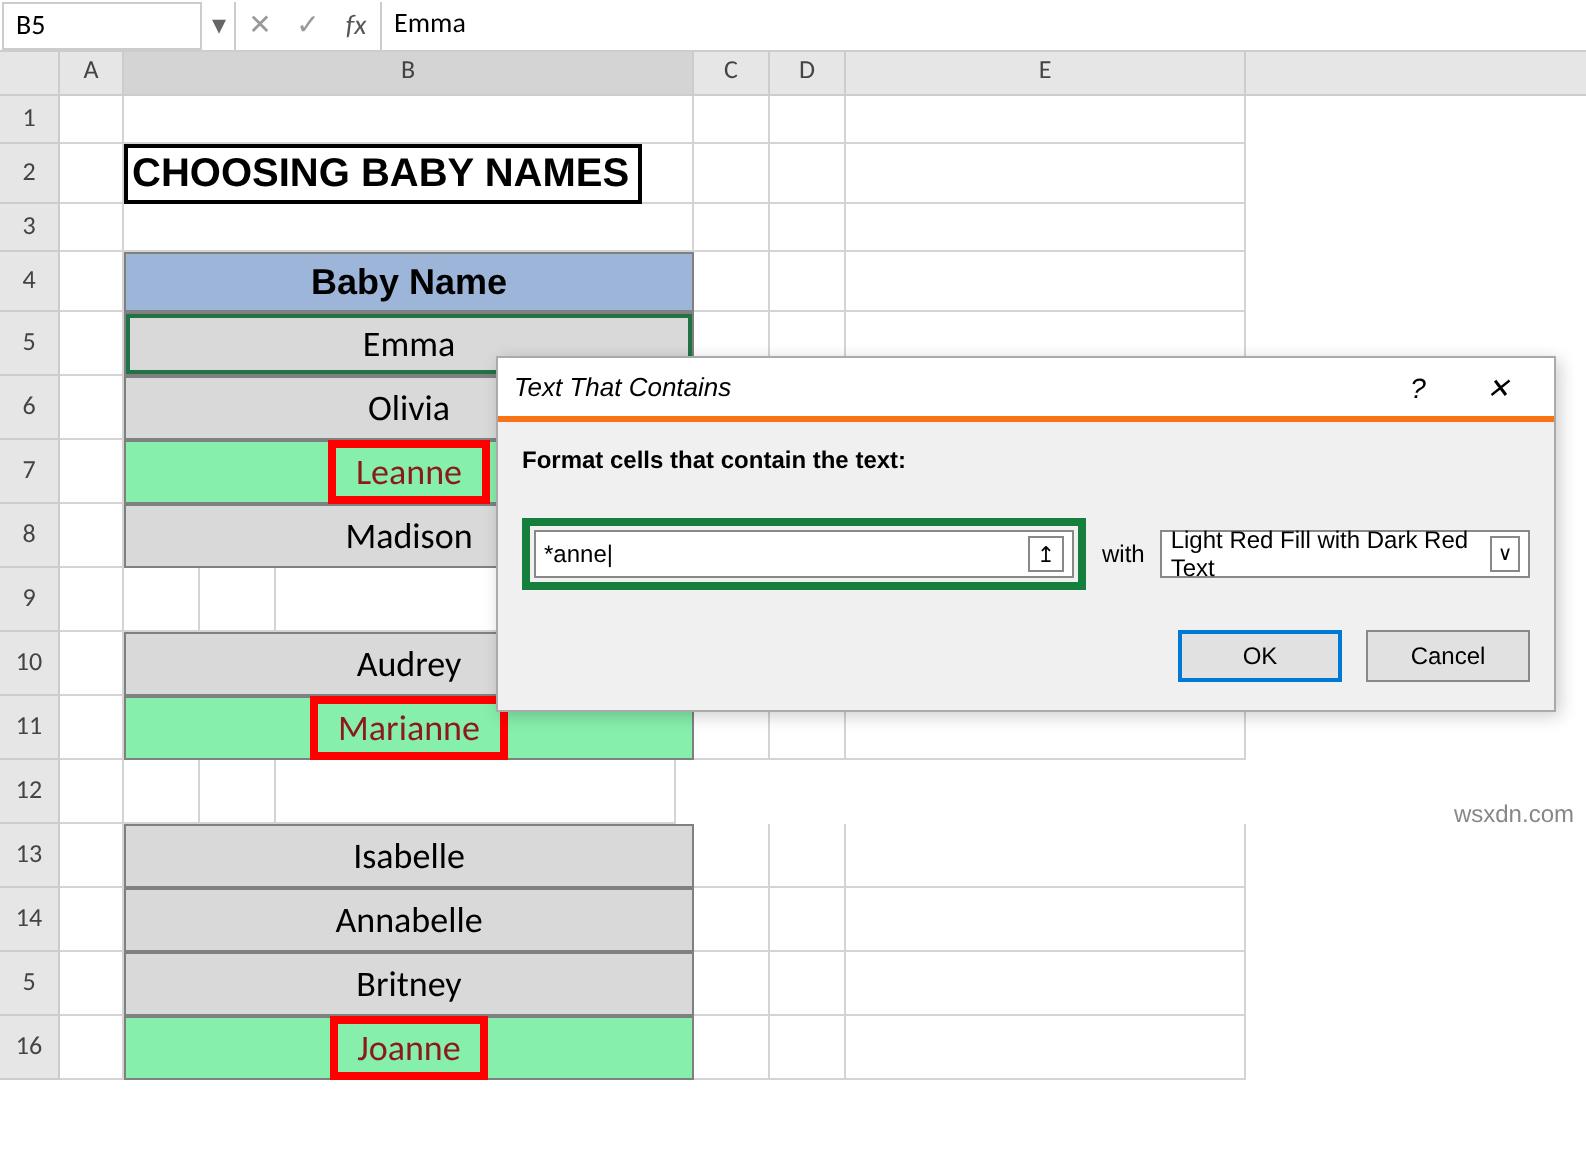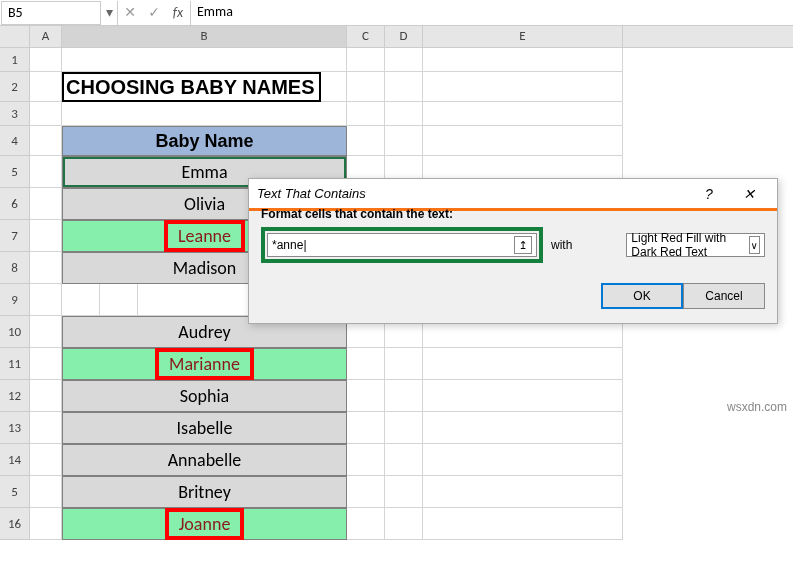--- a/index.html
+++ b/index.html
@@ -159,21 +159,21 @@
     align-items: center;
     height: 32px;
     padding: 0 8px;
     background: #fff;
     border-bottom: 3px solid #f97316;
     font-style: italic;
   }
   .dlg-title-text { flex: 1; font-size: 13px; }
   .dlg-x { width: 40px; text-align: center; font-size: 14px; }
   .dlg-body { padding: 12px 12px 14px 12px; }
-  .dlg-label { font-weight: bold; margin-bottom: 6px; display:block;}
+  .dlg-label { font-weight: bold; margin-bottom: 22px; display:block;}
   .dlg-row { display: flex; align-items: center; gap: 8px; }
   .dlg-input-wrap {
     border: 4px solid #15803d;
     display: inline-block;
     padding: 2px;
   }
   .dlg-input {
     width: 270px;
     height: 24px;
     border: 1px solid #888;
@@ -200,31 +200,31 @@
   .dlg-with { font-size: 12px; }
   .dlg-select {
     flex: 1;
     height: 24px;
     border: 1px solid #888;
     background: #fff;
     display: flex;
     align-items: center;
     justify-content: space-between;
     padding: 0 4px;
-    margin-left: 46px;
   }
   .dlg-select-arrow {
     width: 16px; height: 18px;
     border: 1px solid #888;
     display:inline-flex; align-items:center; justify-content:center;
     font-size: 10px;
   }
   .dlg-buttons {
     display: flex;
     justify-content: flex-end;
+    gap: 12px;
     margin-top: 20px;
   }
   .dlg-btn {
     width: 82px; height: 26px;
     border: 1px solid #888;
     background: #e1e1e1;
     display: inline-flex; align-items:center; justify-content:center;
   }
   .dlg-btn.primary { border: 1px solid #0078d4; box-shadow: 0 0 0 1px #0078d4 inset; }
   .watermark {
@@ -359,21 +359,20 @@
         <span class="red-box">Marianne</span>
       </div>
     <div class="cell colC h-tall"></div>
     <div class="cell colD h-tall"></div>
     <div class="cell colE h-tall"></div>
   </div>
 
   <div class="row">
     <div class="row-h h-tall">12</div>
     <div class="cell colA h-tall"></div>
-    <div class="cell colB data-cell">Sophia</div>
     <div class="cell colC h-tall"></div>
     <div class="cell colD h-tall"></div>
     <div class="cell colE h-tall"></div>
   </div>
 
   <div class="row">
     <div class="row-h h-tall">13</div>
     <div class="cell colA h-tall"></div>
     <div class="cell colB data-cell">Isabelle</div>
     <div class="cell colC h-tall"></div>

